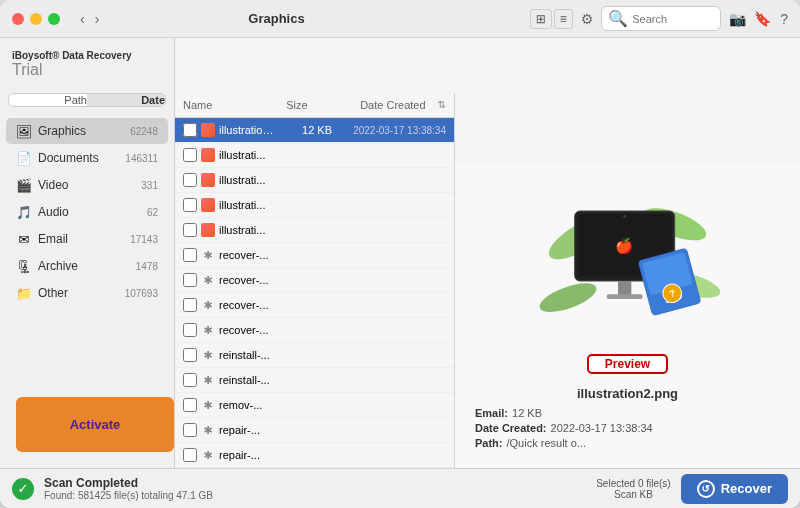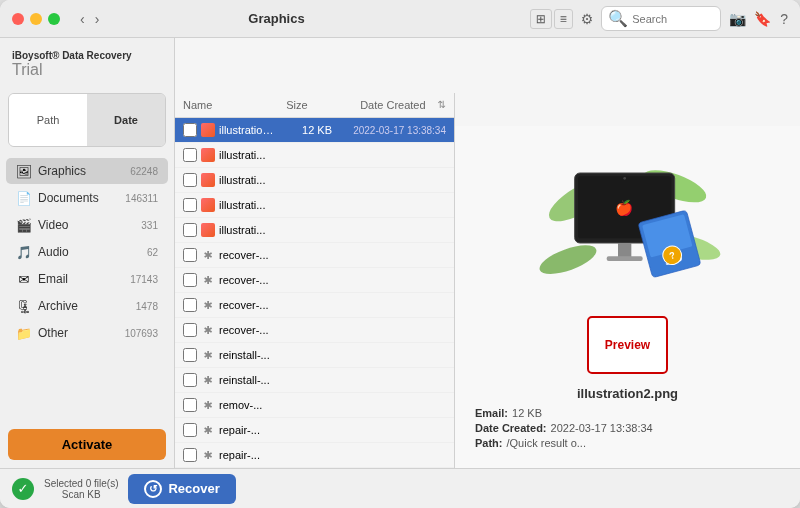--- a/index.html
+++ b/index.html
@@ -163,22 +163,22 @@
     .sidebar-tabs {
       display: flex;
       margin: 8px;
       border-radius: 6px;
       overflow: hidden;
       border: 1px solid #ccc;
     }
 
     .sidebar-tab {
       flex: 1;
-      padding: 20px 0;
-      text-align: center;
+      padding: 0 0;
+      text-align: right;
       font-size: 11px;
       cursor: pointer;
       background: #fff;
       color: #555;
     }
 
     .sidebar-tab.active {
       background: #e0e0e0;
       font-weight: 600;
       color: #333;
@@ -218,26 +218,26 @@
       font-size: 12px;
       color: #333;
     }
 
     .sidebar-item-count {
       font-size: 10px;
       color: #888;
     }
 
     .sidebar-activate {
-      margin: 8px;
+      margin: 16px;
       background: #e8852a;
-      color: #000000;
+      color: #4c1d95;
       border: none;
       border-radius: 6px;
-      padding: 8px;
+      padding: 20px;
       width: calc(100% - 16px);
       font-size: 13px;
       font-weight: 600;
       cursor: pointer;
     }
 
     
     .content-area {
       display: flex;
       flex: 1;
@@ -357,21 +357,21 @@
       height: 170px;
     }
 
     .preview-btn {
       border: 2px solid #cc0000;
       background: white;
       color: #cc0000;
       font-size: 12px;
       font-weight: 600;
       border-radius: 5px;
-      padding: 20px 16px;
+      padding: 1px 16px;
       cursor: pointer;
       margin: 8px 0;
     }
 
     .file-info {
       width: 100%;
       padding: 4px 8px;
     }
 
     .file-info-name {
@@ -693,20 +693,24 @@
             <span class="file-info-label">Path:</span>
             <span>/Quick result o...</span>
           </div>
         </div>
       </div>
     </div>
   </div>
 
   <div class="bottom-bar">
     <div class="scan-complete-icon">✓</div>
+    <div class="scan-info">
+      <div class="scan-title">Scan Completed</div>
+      <div class="scan-detail">Found: 581425 file(s) totaling 47.1 GB</div>
+    </div>
     <div class="selected-info">
       <div>Selected 0 file(s)</div>
       <div>Scan KB</div>
     </div>
     <button class="recover-btn">
       <div class="recover-icon">↺</div>
       <span>Recover</span>
     </button>
   </div>
 </div>

